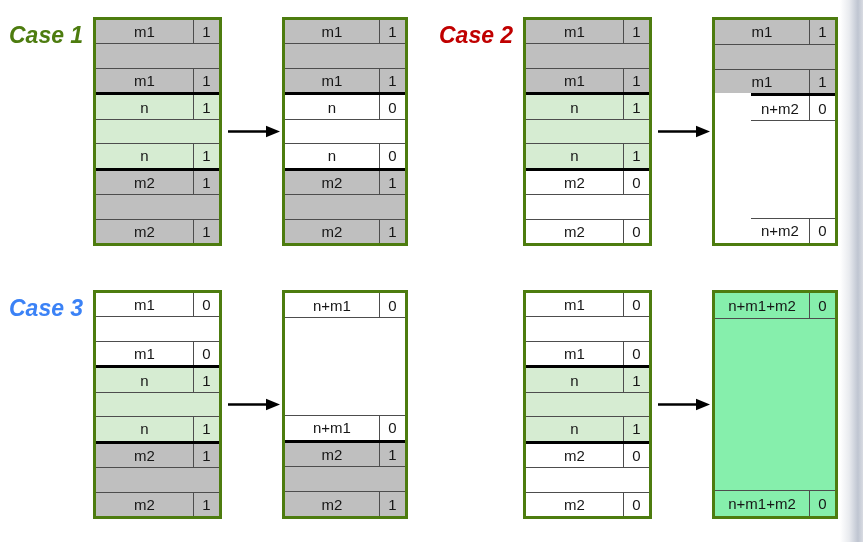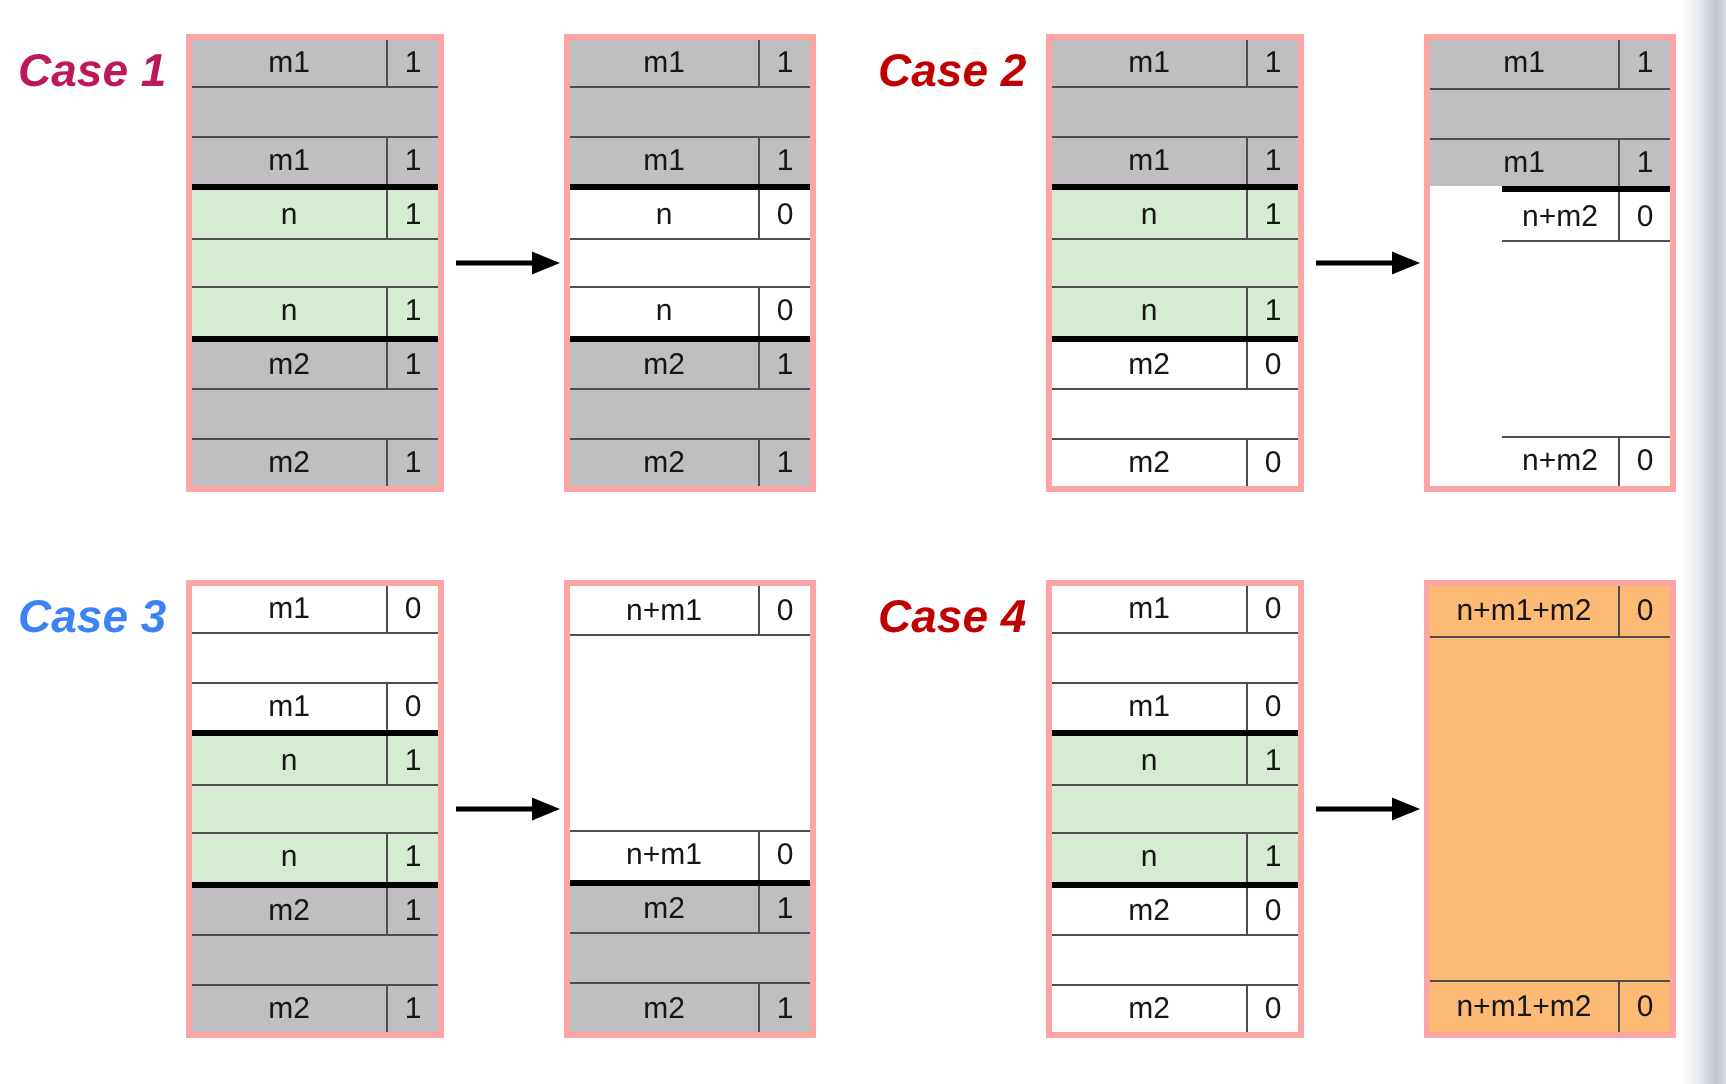--- a/index.html
+++ b/index.html
@@ -11,21 +11,21 @@
     font-family: "Liberation Sans", sans-serif;
   }
   .quadrant { position: absolute; width: 430px; height: 273px; }
   .case-label {
     position: absolute; left: 9px; top: 22px;
     font-size: 23px; font-weight: bold; font-style: italic;
     line-height: 26px; white-space: nowrap;
   }
   .heap-col {
     position: absolute; top: 17px; height: 229px;
-    border: 3px solid #fca5a5;
+    border: 3px solid #4d7c0f;
     box-sizing: border-box;
     display: flex; flex-direction: column;
     background: #ffffff;
   }
   .heap-col.before { left: 93px; width: 129px; }
   .heap-col.after  { left: 282px; width: 126px; }
   .block { display: flex; flex-direction: column; min-height: 0; flex-basis: 0; }
   .block + .block { border-top: 3px solid #000; }
   .row { display: flex; min-height: 0; flex: 1 1 0; align-items: stretch; }
   .row.hdr { border-bottom: 1px solid #4d4d4d; }
@@ -50,21 +50,21 @@
       #bfc5d1 78%,
       #d8dbe2 100%);
     pointer-events: none;
   }
 </style>
 </head>
 <body>
 
 <div id="diagram">
     <div class="quadrant" style="left: 0px; top: 0px;">
-      <div class="case-label" style="color: #be185d;">Case 1</div>
+      <div class="case-label" style="color: #4d7c0f;">Case 1</div>
       <div class="heap-col before">
         <div class="block" style="background: rgb(191, 191, 191); flex-grow: 3;">
           <div class="row hdr">
             <span class="cell-label">m1</span>
             <span class="flag">1</span>
           </div>
           <div class="payload" style="flex-grow: 1;"></div>
           <div class="row ftr">
             <span class="cell-label">m1</span>
             <span class="flag">1</span>
@@ -259,21 +259,20 @@
           </div>
           <div class="payload" style="flex-grow: 1;"></div>
           <div class="row ftr">
             <span class="cell-label">m2</span>
             <span class="flag">1</span>
           </div>
         </div>
       </div>
     </div>
     <div class="quadrant" style="left: 430px; top: 273px;">
-      <div class="case-label" style="color: rgb(192, 0, 0);">Case 4</div>
       <div class="heap-col before">
         <div class="block" style="background: rgb(255, 255, 255); flex-grow: 3;">
           <div class="row hdr">
             <span class="cell-label">m1</span>
             <span class="flag">0</span>
           </div>
           <div class="payload" style="flex-grow: 1;"></div>
           <div class="row ftr">
             <span class="cell-label">m1</span>
             <span class="flag">0</span>
@@ -300,21 +299,21 @@
             <span class="cell-label">m2</span>
             <span class="flag">0</span>
           </div>
         </div>
       </div>
       <svg class="arrow" width="55" height="17" viewBox="0 0 55 17">
         <line x1="2" y1="8.5" x2="41" y2="8.5" stroke="#000" stroke-width="2.4"></line>
         <polygon points="40,2.8 54,8.5 40,14.2" fill="#000"></polygon>
       </svg>
       <div class="heap-col after">
-        <div class="block" style="background: #fdba74; flex-grow: 9;">
+        <div class="block" style="background: #86efac; flex-grow: 9;">
           <div class="row hdr">
             <span class="cell-label">n+m1+m2</span>
             <span class="flag">0</span>
           </div>
           <div class="payload" style="flex-grow: 7;"></div>
           <div class="row ftr">
             <span class="cell-label">n+m1+m2</span>
             <span class="flag">0</span>
           </div>
         </div>

